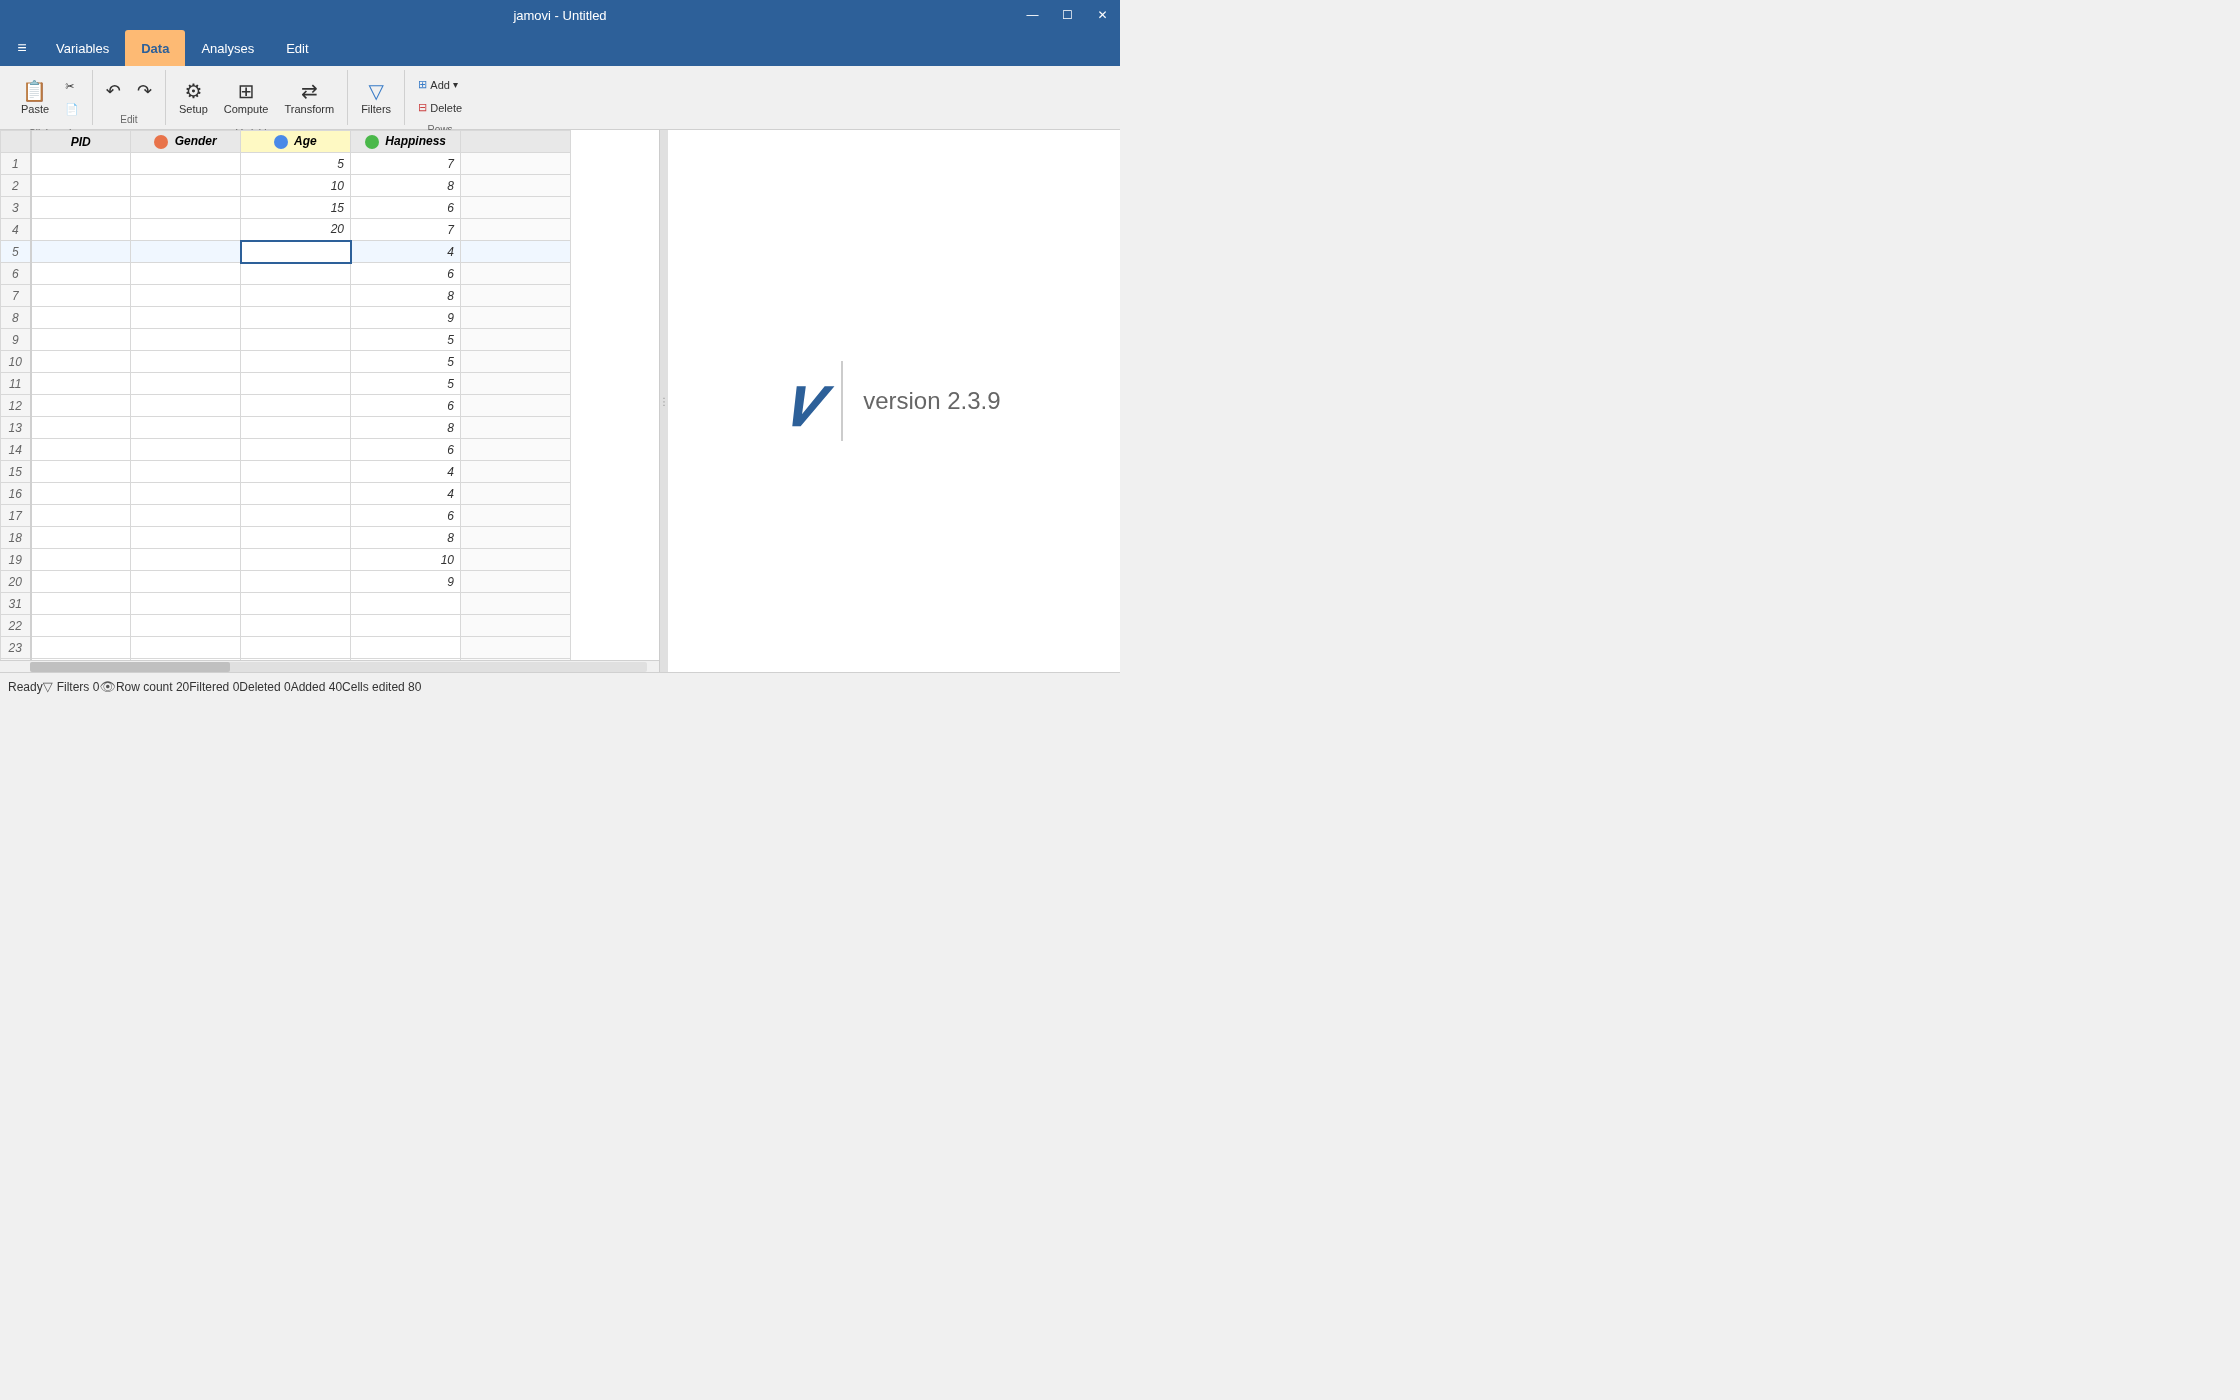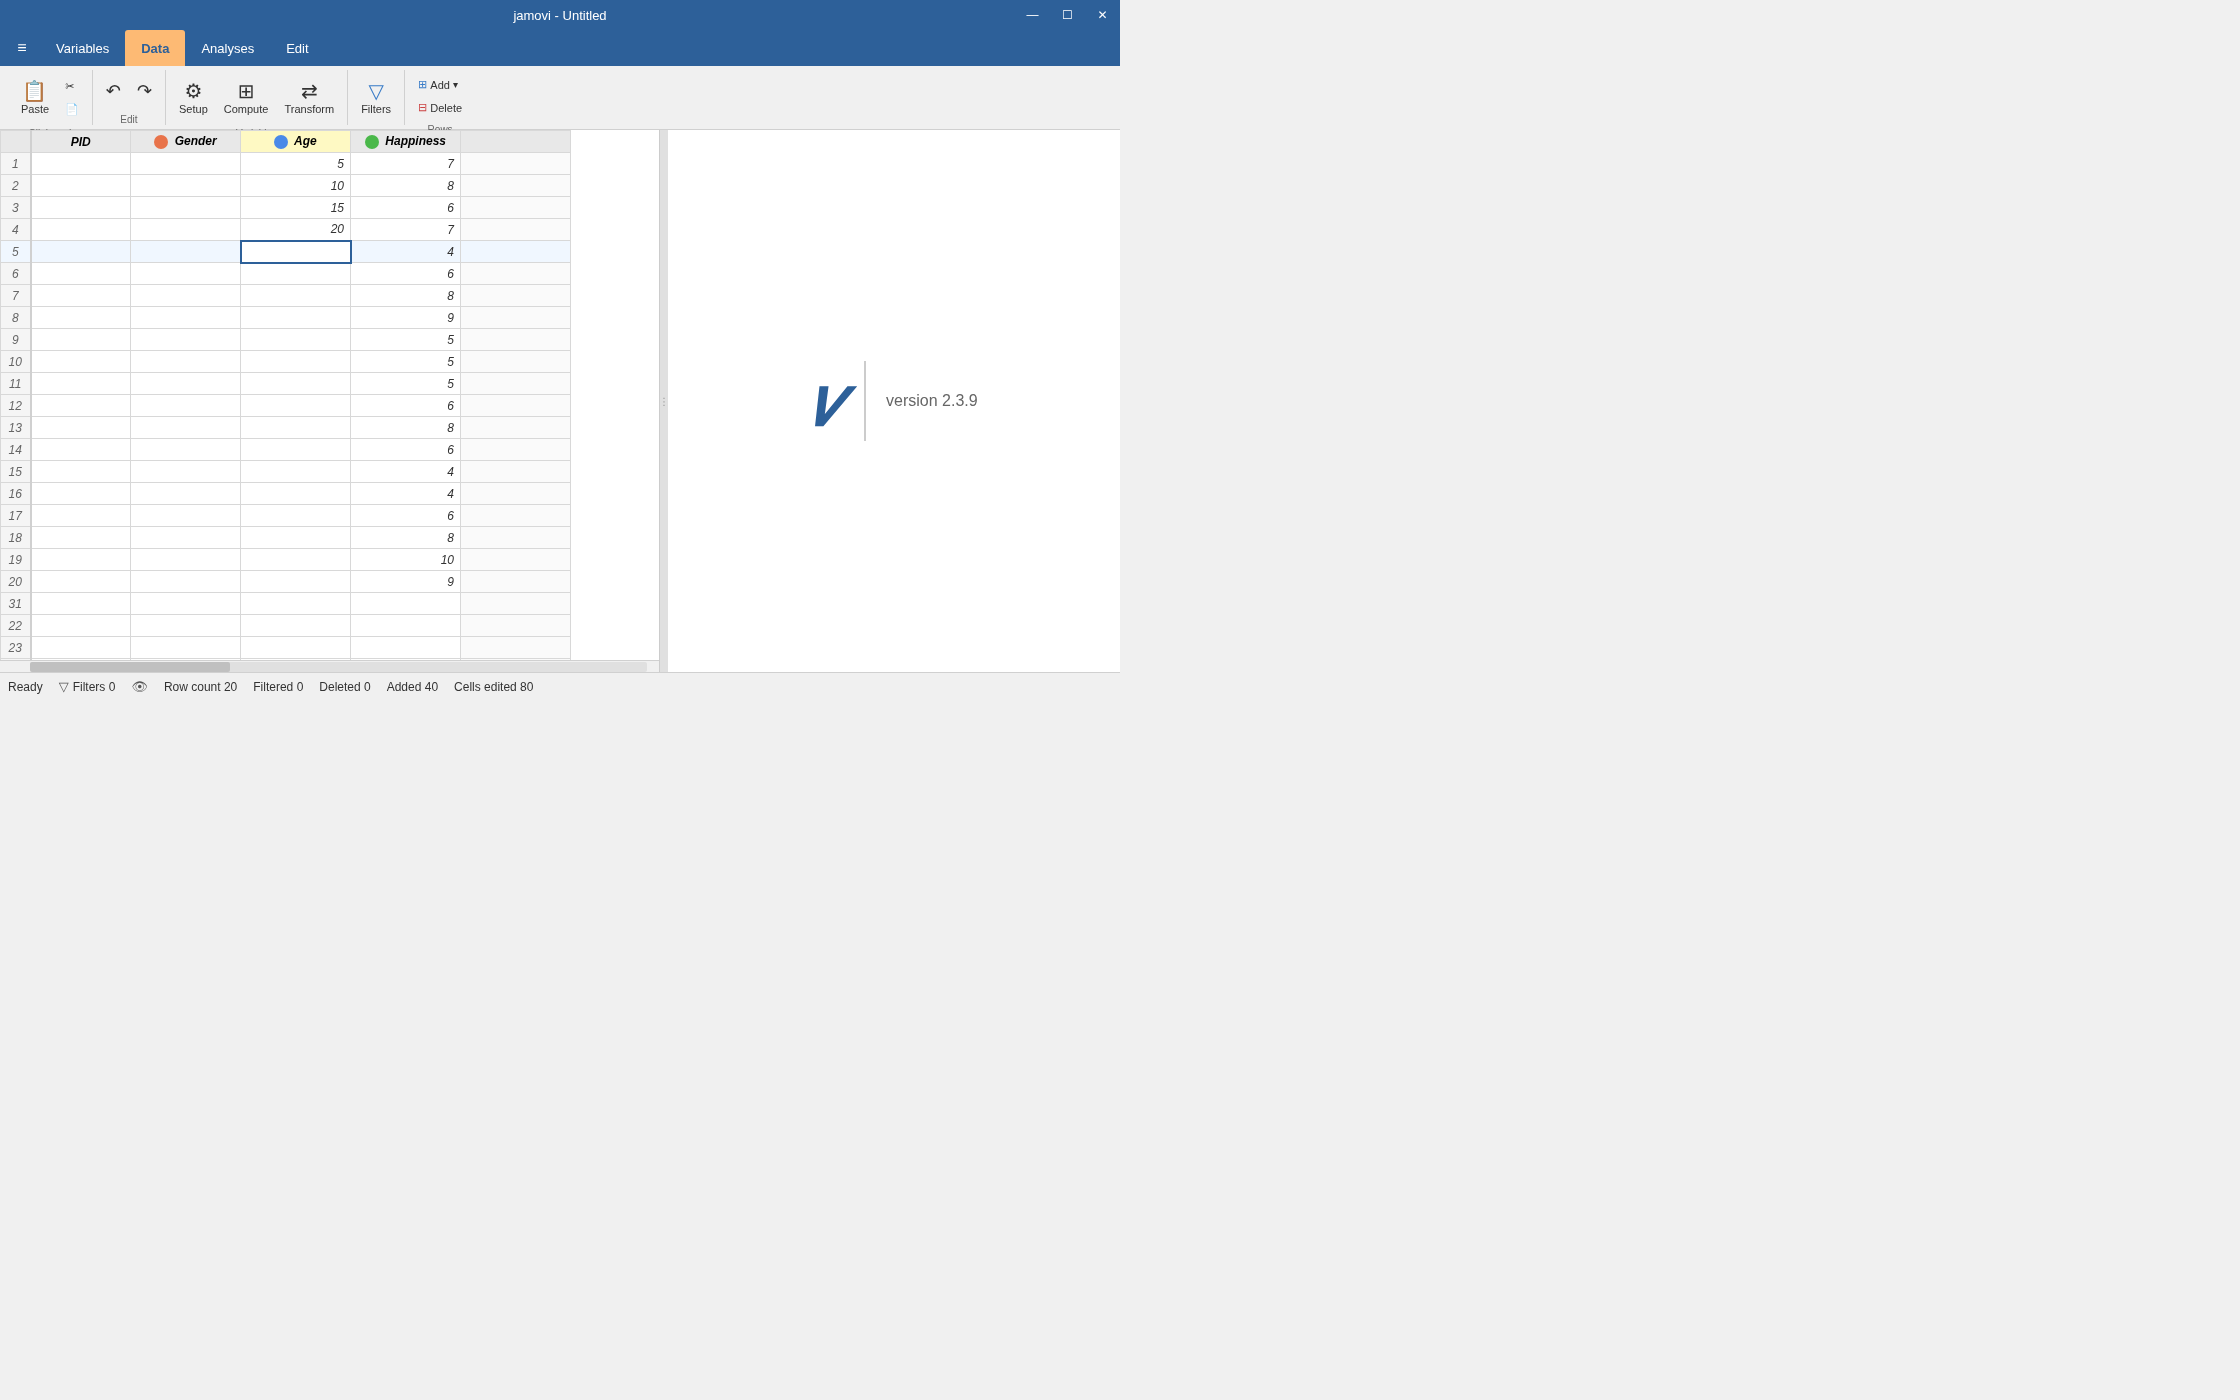--- a/index.html
+++ b/index.html
@@ -250,34 +250,33 @@
       font-style: italic;
       line-height: 1;
     }
     .logo-divider {
       width: 2px;
       height: 80px;
       background: #ccc;
     }
     .version-text {
       color: #666;
-      font-size: 16px;
+      font-size: 24px;
     }
 
     
     .status-bar {
       background: #f0f0f0;
       border-top: 1px solid #d0d0d0;
       height: 28px;
       display: flex;
       align-items: center;
       padding: 0 8px;
       font-size: 12px;
       color: #333;
-      gap: 16px;
     }
     .status-item {
       display: flex;
       align-items: center;
       gap: 4px;
     }
     .status-icon { font-size: 13px; color: #555; cursor: pointer; }
 
     
     .grid-container::-webkit-scrollbar { width: 12px; height: 12px; }

